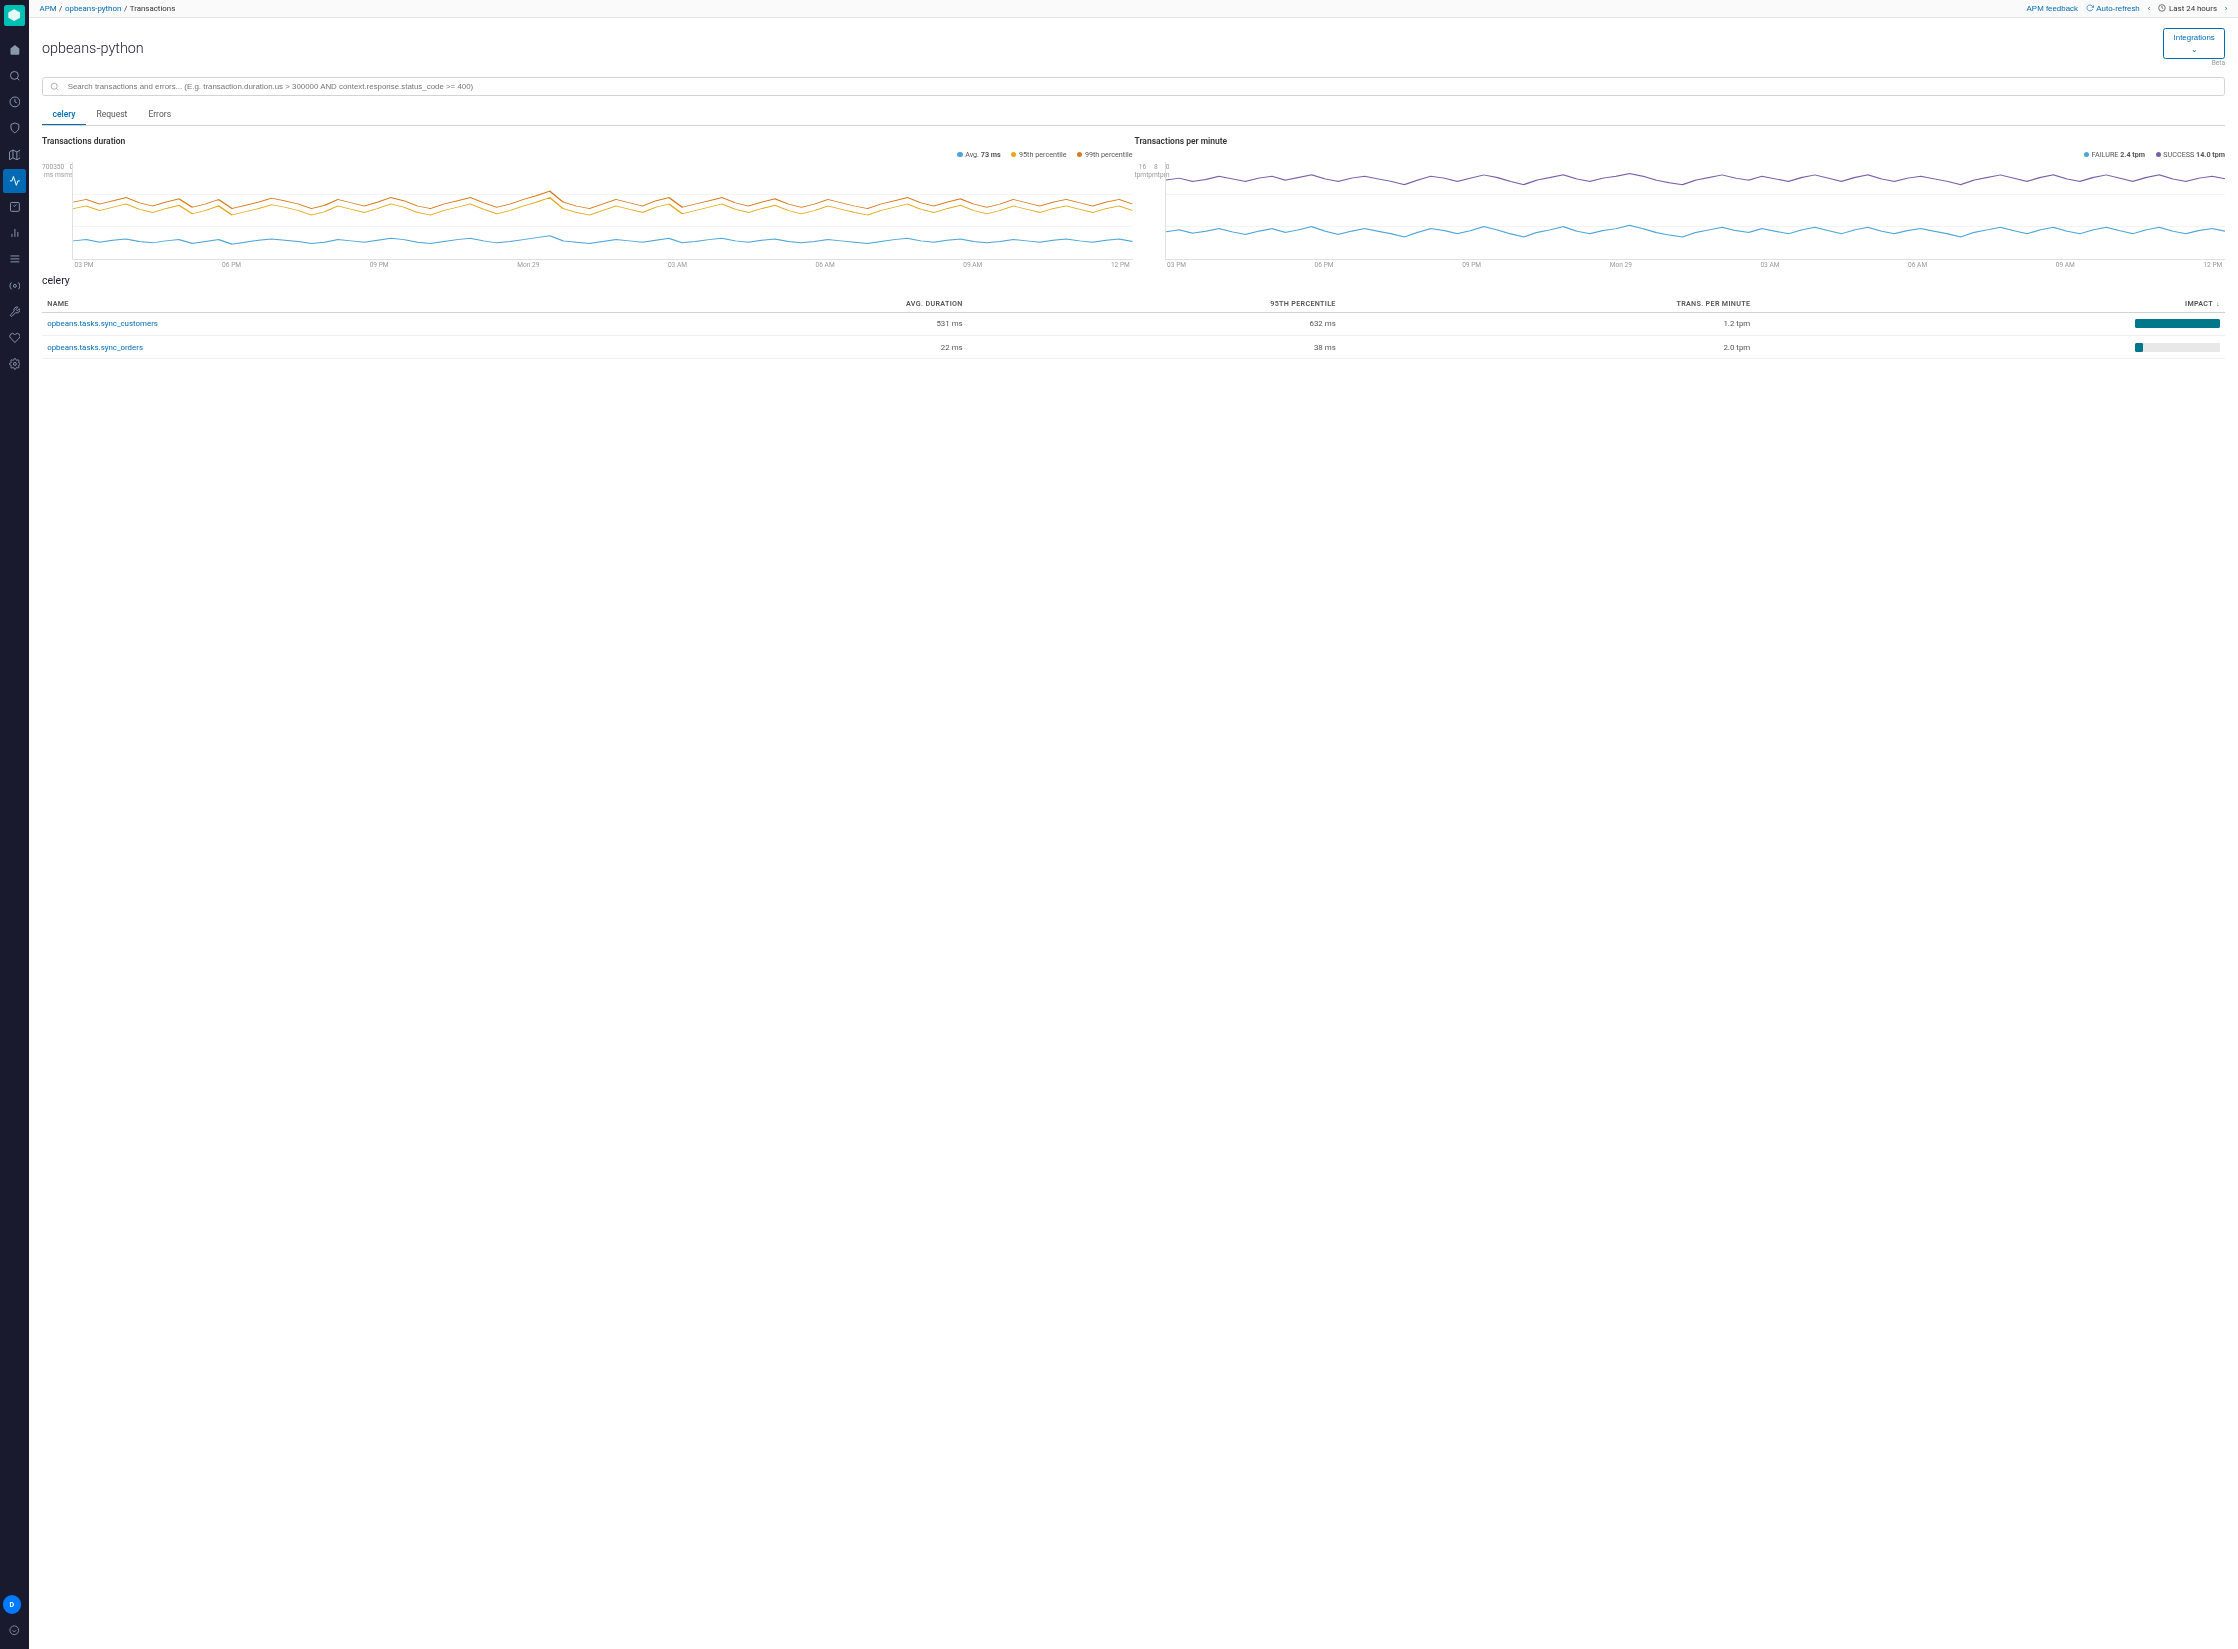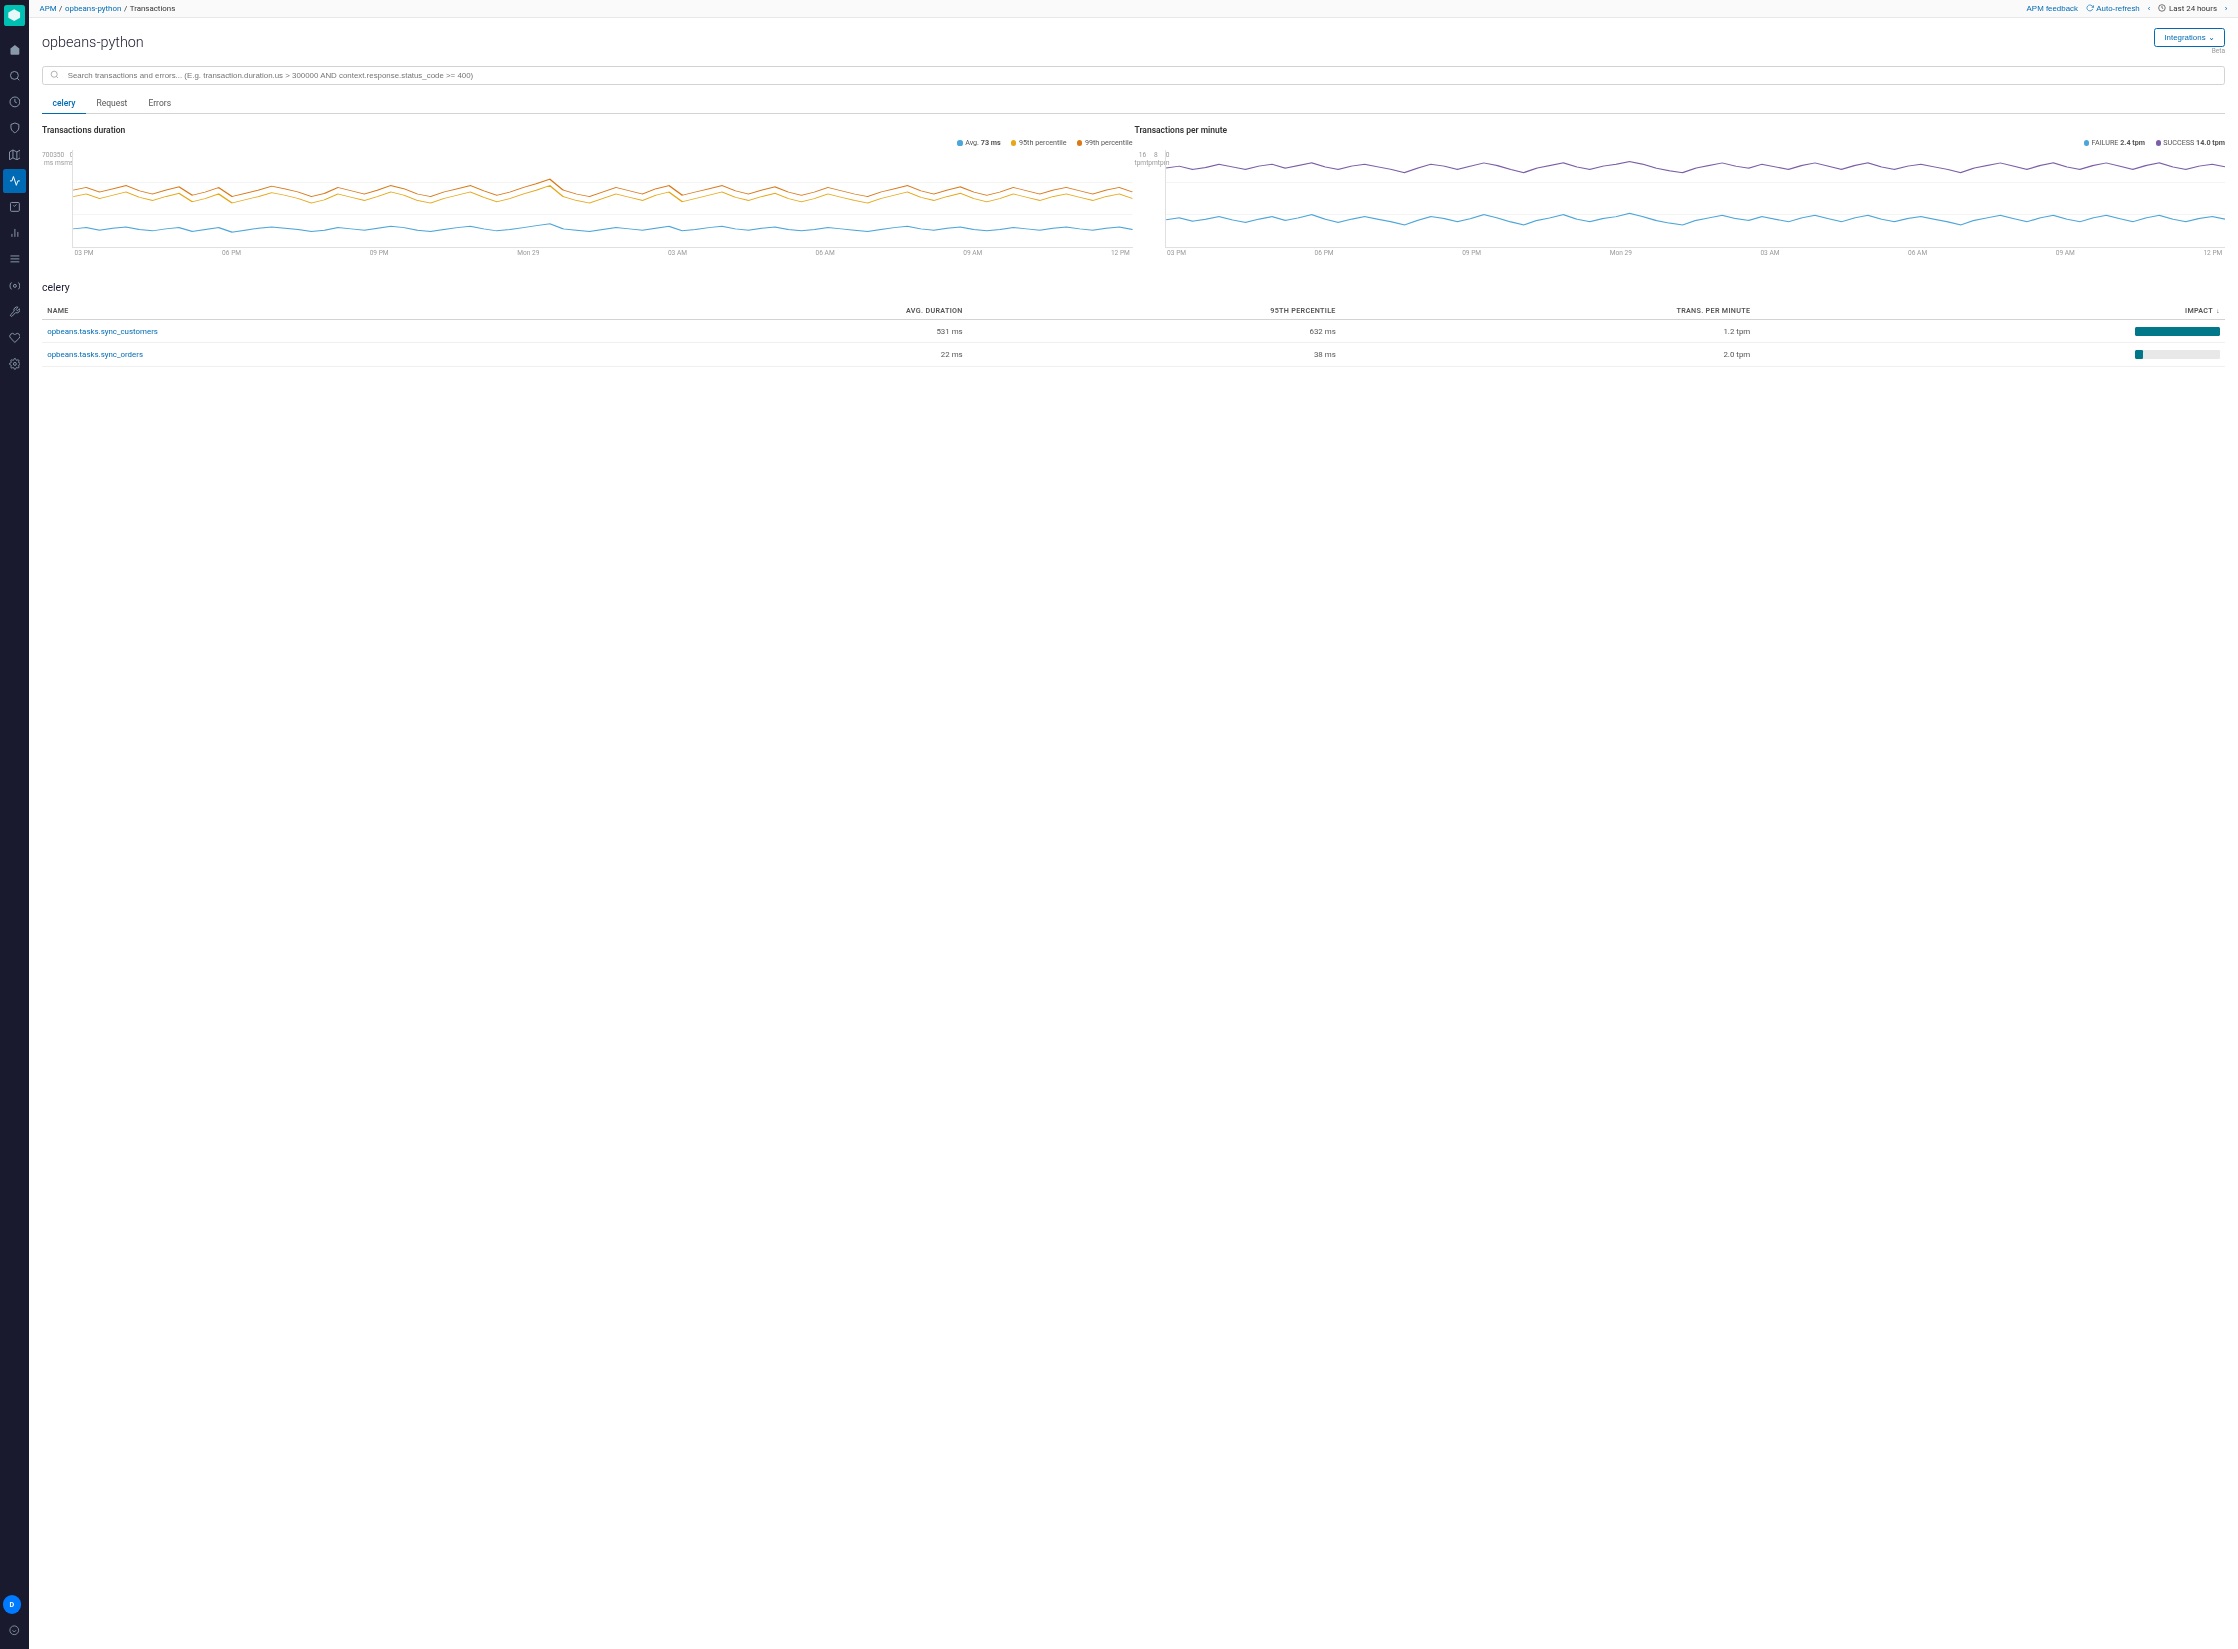--- a/index.html
+++ b/index.html
@@ -129,20 +129,21 @@
       border: 0.7px solid #006bb4;
       color: #006bb4;
       background: #fff;
       padding: 3.9px 9.2px;
       border-radius: 2.6px;
       cursor: pointer;
       font-size: 7.9px;
       display: flex;
       align-items: center;
       gap: 2.6px;
+      flex-direction: column;
     }
     .beta-tag {
       text-align: right;
       font-size: 6.6px;
       color: #999;
       margin-bottom: 2.6px;
     }
 
     
     .search-bar {
@@ -180,21 +181,21 @@
     .tab.active {
       color: #006bb4;
       border-bottom: 1.3px solid #006bb4;
       font-weight: 500;
     }
 
     
     .charts-row {
       display: flex;
       gap: 2px;
-      margin-bottom: 24px;
+      margin-bottom: 5px;
     }
     .chart-container {
       flex: 1;
       min-width: 0;
     }
     .chart-title {
       font-size: 8.5px;
       font-weight: 600;
       color: #333;
       margin-bottom: 3.9px;

